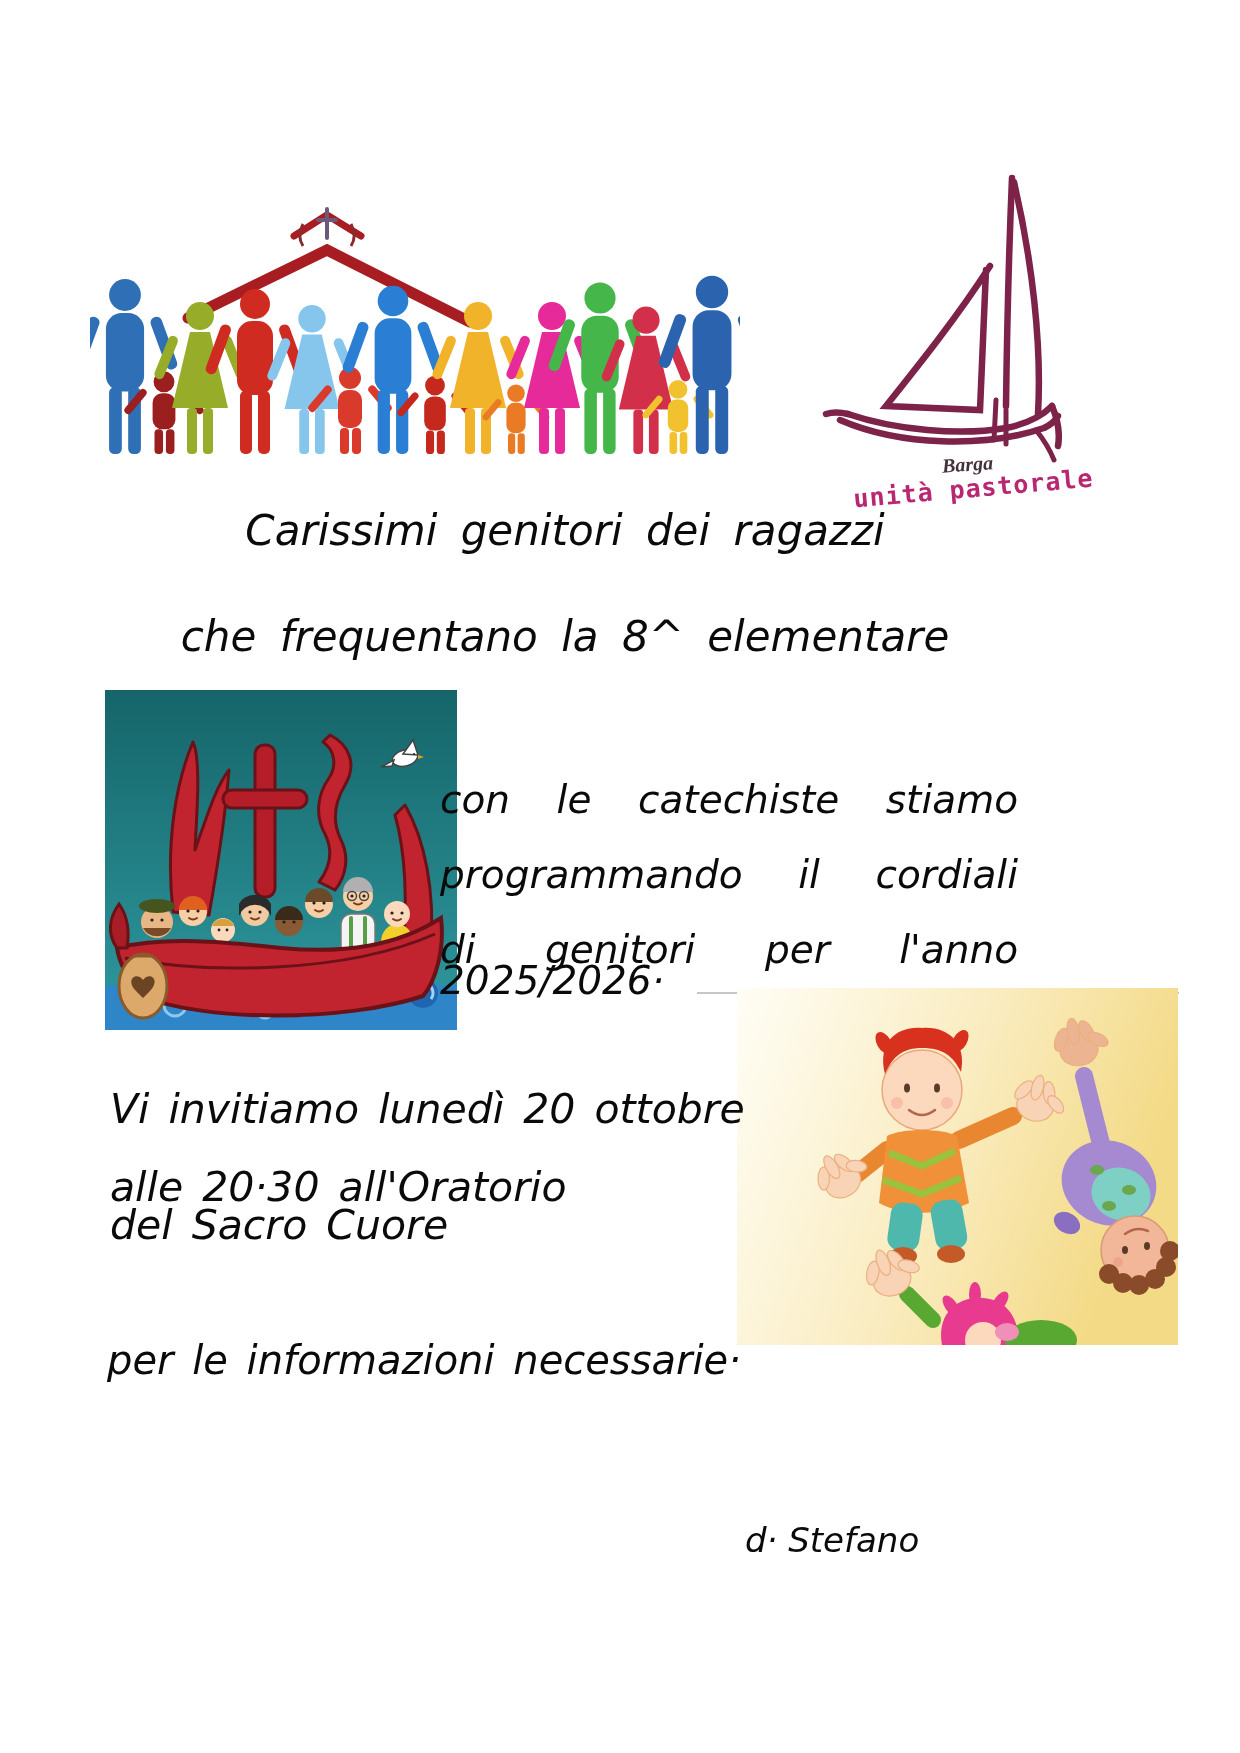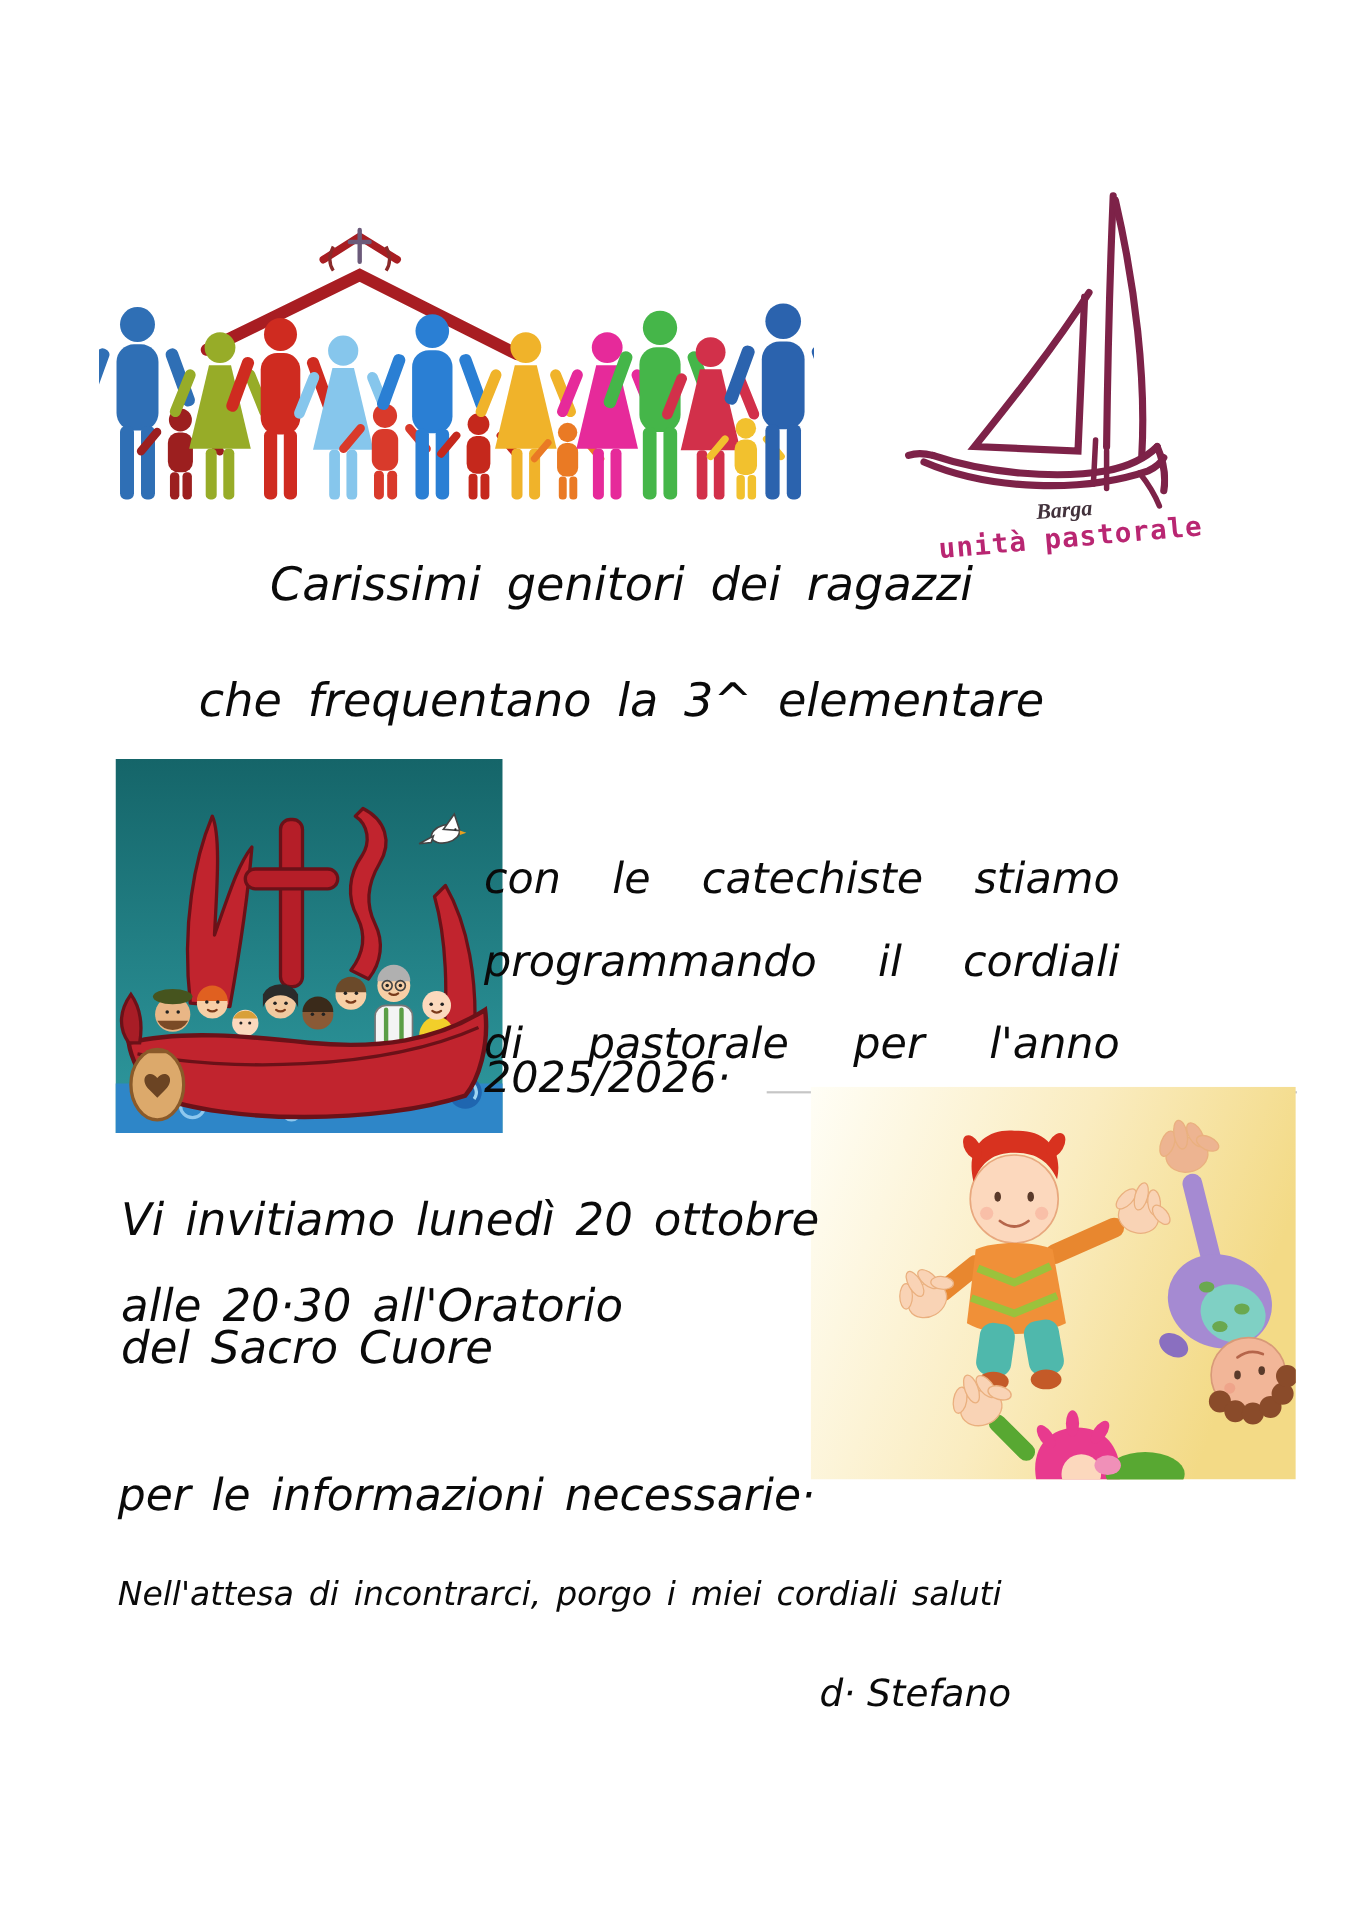--- a/index.html
+++ b/index.html
@@ -114,21 +114,21 @@
       <path d="M 48 246 C 40 244 32 244 26 246"></path>
       <path d="M 196 232 L 194 272" stroke-width="5"></path>
       <path d="M 206 242 L 206 276" stroke-width="5"></path>
       <path d="M 236 262 C 244 272 250 282 254 292" stroke-width="5"></path>
     </g>
   </svg>
   <div class="abs barga-label">Barga</div>
   <div class="abs parish-label">unità pastorale</div>
 
   <div class="abs salutation-line sal1">Carissimi genitori dei ragazzi</div>
-  <div class="abs salutation-line sal2">che frequentano la 3^ elementare</div>
+  <div class="abs salutation-line sal2">che frequentano la 8^ elementare</div>
 
   <svg class="abs" style="left:105px; top:690px;" width="352" height="340" viewBox="0 0 352 340">
     <defs>
       <linearGradient id="tealGrad" x1="0" y1="0" x2="0" y2="1">
         <stop offset="0" stop-color="#156569"></stop>
         <stop offset="1" stop-color="#2f9aa0"></stop>
       </linearGradient>
     </defs>
     <rect x="0" y="0" width="352" height="340" fill="url(#tealGrad)"></rect>
 
@@ -212,21 +212,21 @@
     <g>
       <ellipse cx="38" cy="296" rx="24" ry="32" fill="#dca96b" stroke="#8a5a2a" stroke-width="3"></ellipse>
       <path d="M 28 266 L 48 266" stroke="#8a5a2a" stroke-width="3"></path>
       <path d="M 38 290 c -7 -9 -18 0 -7 11 l 7 7 l 7 -7 c 11 -11 0 -20 -7 -11 Z" fill="#6b4423"></path>
     </g>
   </svg>
 
   <div>
     <div class="abs body-line jline bl0">con le catechiste stiamo</div>
     <div class="abs body-line jline bl1">programmando il cordiali</div>
-    <div class="abs body-line jline bl2">di pastorale per l'anno</div>
+    <div class="abs body-line jline bl2">di genitori per l'anno</div>
     <div class="abs body-line bl3">2025/2026·</div>
   </div>
 
   <div class="abs divider-line"></div>
 
   <svg class="abs" style="left:737px; top:988px;" width="441" height="357" viewBox="0 0 441 357">
     <defs>
       <linearGradient id="kidsGrad" x1="0" y1="0" x2="1" y2="0.3">
         <stop offset="0" stop-color="#fffef6"></stop>
         <stop offset="0.55" stop-color="#faecc0"></stop>
@@ -300,16 +300,15 @@
       <ellipse cx="304" cy="352" rx="36" ry="20" fill="#58a832"></ellipse>
       <ellipse cx="270" cy="344" rx="12" ry="9" fill="#f090b8"></ellipse>
     </g>
   </svg>
 
   <div class="abs inv-line inv0">Vi invitiamo lunedì 20 ottobre</div>
   <div class="abs inv-line inv1">alle 20·30 all'Oratorio</div>
   <div class="abs inv-line inv2">del Sacro Cuore</div>
   <div class="abs inv-line inv3">per le informazioni necessarie·</div>
 
-  <div class="abs farewell">Nell'attesa di incontrarci, porgo i miei cordiali saluti</div>
   <div class="abs sig sig-right">d· Stefano</div>
 
 </div>
 
 </body></html>

